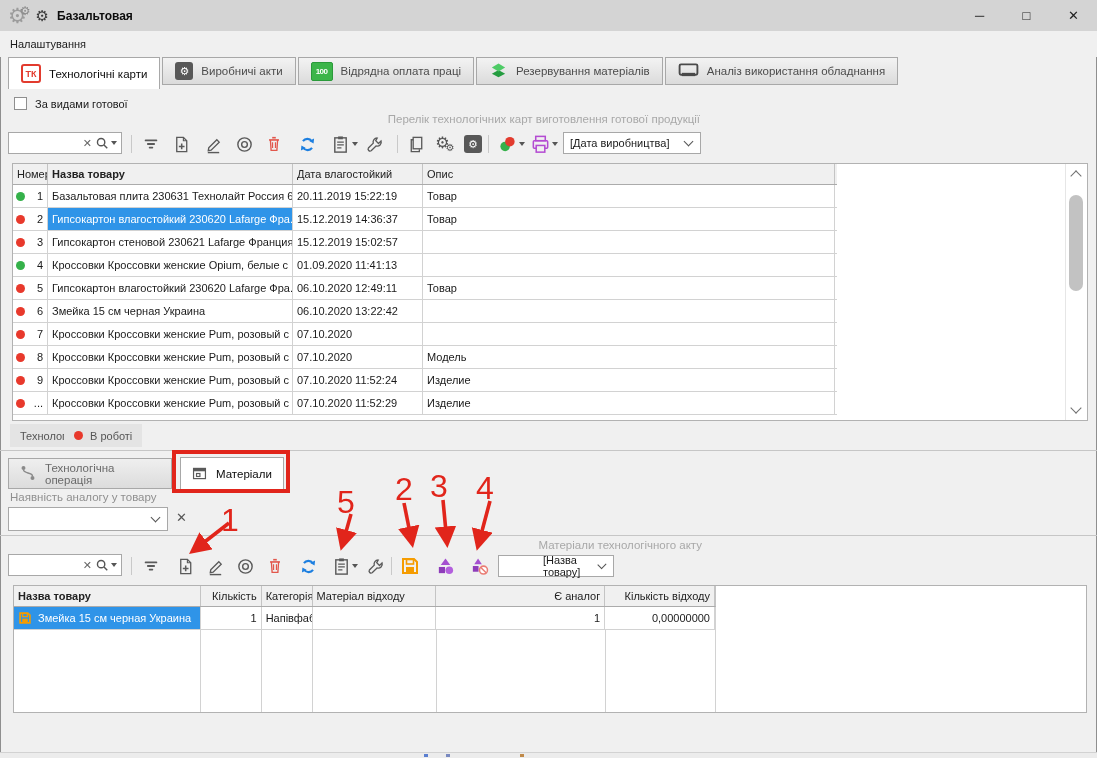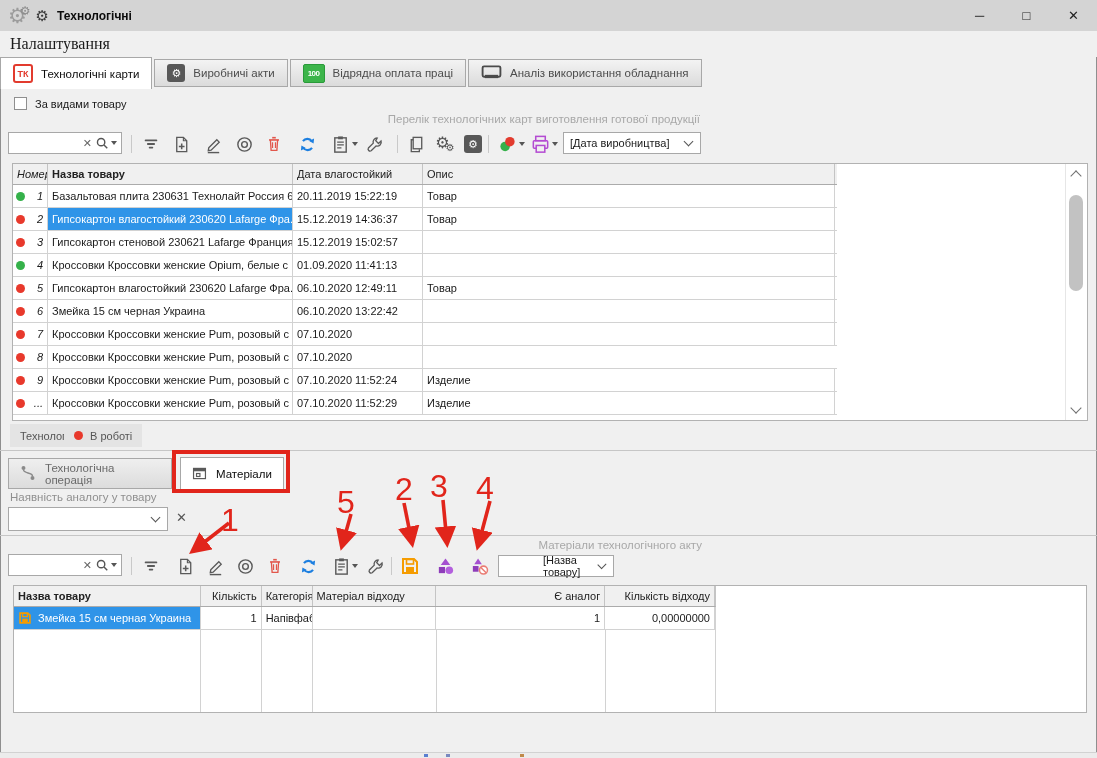--- a/index.html
+++ b/index.html
@@ -10,23 +10,23 @@
   .titlebar{position:absolute;left:0;top:0;width:100%;height:31px;background:#d4d4d4;display:flex;align-items:center;}
   .tb-left{display:flex;align-items:center;padding-left:8px;}
   .g1{font-size:21px;color:#9c9c9c;line-height:1;}
   .g2{font-size:12px;color:#8b8b8b;margin-left:-7px;margin-top:-10px;line-height:1;}
   .g3{font-size:15px;color:#3a3a3a;margin-left:5px;line-height:1;}
   .wtitle{font-weight:bold;font-size:12px;margin-left:8px;color:#0c0c0c;}
   .winbtns{margin-left:auto;display:flex;height:100%;}
   .winbtn{width:47px;display:flex;align-items:center;justify-content:center;font-size:13px;color:#222;cursor:default;}
   
   .menubar{position:absolute;top:31px;left:0;width:100%;height:26px;background:#f0f0f0;display:flex;align-items:center;}
-  .menu-item{padding:0 10px;font-size:16px;color:#1a1a1a;font-family:Liberation Serif, serif;}
-  
-  .tabstrip{position:absolute;top:57px;left:0;width:100%;height:32px;display:flex;align-items:center;box-sizing:border-box;}
+  .menu-item{padding:0 10px;font-size:11px;color:#1a1a1a;}
+  
+  .tabstrip{position:absolute;top:57px;left:0;width:100%;height:32px;display:flex;align-items:flex-start;padding-left:8px;box-sizing:border-box;}
   .tab{display:flex;align-items:center;gap:8px;height:28px;padding:0 12px;background:linear-gradient(#f3f3f3,#dbdbdb);
        border:1px solid #a8a8a8;margin-right:2px;color:#4c4c4c;font-size:11.5px;box-sizing:border-box;}
   .tab.active{background:#fff;height:32px;border-bottom:none;color:#0c0c0c;}
   .badge-tk{width:20px;height:19px;box-sizing:border-box;border:2px solid #e23b2e;border-radius:3px;background:#fff;
        color:#e23b2e;font-weight:bold;font-size:9px;display:flex;align-items:center;justify-content:center;}
   .badge-dark{width:18px;height:18px;border-radius:3px;background:#585858;color:#fff;font-size:11px;display:flex;align-items:center;justify-content:center;line-height:1;}
   .badge-100{width:20px;height:17px;border-radius:2px;background:#3cb54a;border:1px solid #2a9a3a;color:#fff;font-weight:bold;font-size:8px;display:flex;align-items:center;justify-content:center;letter-spacing:-0.5px;}
   
   .check-row{position:absolute;top:97px;left:14px;display:flex;align-items:center;gap:8px;}
   .checkbox{width:13px;height:13px;background:#fff;border:1px solid #8f8f8f;box-sizing:border-box;}
@@ -49,21 +49,21 @@
   
   .grid1{position:absolute;left:12px;top:163px;width:1076px;height:258px;background:#fff;border:1px solid #b2b2b2;box-sizing:border-box;}
   .grid2{position:absolute;left:13px;top:585px;width:1074px;height:128px;background:#fff;border:1px solid #b2b2b2;box-sizing:border-box;display:flex;flex-direction:column;}
   .hrow{display:flex;height:21px;background:#f0f0f0;border-bottom:1px solid #ababab;box-sizing:border-box;}
   .hc{box-sizing:border-box;border-right:1px solid #c4c4c4;padding:4px 4px 0 4px;color:#222;overflow:hidden;white-space:nowrap;}
   .hc.bold{font-weight:bold;}
   .hc.r{text-align:right;}
   .drow{display:flex;height:23px;border-bottom:1px solid #d2d2d2;box-sizing:border-box;}
   .dc{box-sizing:border-box;border-right:1px solid #d2d2d2;padding:5px 4px 0 4px;overflow:hidden;white-space:nowrap;}
   .dc.r{text-align:right;}
-  .w1{width:35px;font-style:italic;}.w2{width:245px;}.w3{width:130px;}.w4{width:412px;}
+  .w1{width:35px;}.w2{width:245px;}.w3{width:130px;}.w4{width:412px;}
   .v1{width:187px;}.v2{width:61px;}.v3{width:51px;}.v4{width:124px;}.v5{width:169px;}.v6{width:110px;}
   .c-num{display:flex;align-items:center;justify-content:space-between;padding:0 4px 0 3px;}
   .dot{width:9px;height:9px;border-radius:50%;flex:0 0 auto;}
   .dot[data-status="green"]{background:#35b14a;}
   .dot[data-status="red"]{background:#e8392c;}
   .sel{background:#2f94e8;color:#fff;}
   .fillrow{display:flex;flex:1;}
   .fc{box-sizing:border-box;border-right:1px solid #d2d2d2;height:100%;}
   .name-cell{display:flex;align-items:center;gap:6px;padding:0 4px;}
   
@@ -89,21 +89,21 @@
 </head>
 <body>
 
 <div class="window">
 
   <div class="titlebar">
     <div class="tb-left">
       <span class="g1">⚙</span>
       <span class="g2">⚙</span>
       <span class="g3">⚙</span>
-      <span class="wtitle">Технологічні</span>
+      <span class="wtitle">Базальтовая</span>
     </div>
     <div class="winbtns">
       <div class="winbtn">─</div>
       <div class="winbtn">□</div>
       <div class="winbtn">✕</div>
     </div>
   </div>
 
   <div class="menubar">
     <div class="menu-item">Налаштування</div>
@@ -114,35 +114,44 @@
       <span class="badge-tk">ТК</span>
       <span>Технологічні карти</span>
     </div>
     <div class="tab">
       <span class="badge-dark">⚙</span>
       <span>Виробничі акти</span>
     </div>
     <div class="tab">
       <span class="badge-100">100</span>
       <span>Відрядна оплата праці</span>
+    </div>
+    <div class="tab">
+      <span>
+        <svg width="19" height="19" viewBox="0 0 20 20">
+            <path d="M10 9.5 L17 13.3 L10 17 L3 13.3 Z" fill="#259c40"></path>
+            <path d="M10 2.5 L17 6.8 L10 11 L3 6.8 Z" fill="#4ecb66"></path>
+          </svg>
+      </span>
+      <span>Резервування матеріалів</span>
     </div>
     <div class="tab">
       <span>
         <svg width="21" height="15" viewBox="0 0 22 16">
             <rect x="1.5" y="1.5" width="19" height="11" rx="1.5" fill="none" stroke="#4a4a4a" stroke-width="2"></rect>
             <rect x="4" y="10.5" width="14" height="3.5" fill="#4a4a4a"></rect>
           </svg>
       </span>
       <span>Аналіз використання обладнання</span>
     </div>
   </div>
 
   <div class="check-row">
     <span class="checkbox"></span>
-    <span>За видами товару</span>
+    <span>За видами готової</span>
   </div>
 
   <div class="grey-caption" style="top:113px;right:397px;">Перелік технологічних карт виготовлення готової продукції</div>
 
   <div class="toolbar" style="top:130px;">
     <div class="searchbox">
       <span class="sb-space"></span>
       <span class="sb-x">✕</span>
       <span style="display:flex;align-items:center;">
         <svg width="14" height="14" viewBox="0 0 16 16" fill="none" stroke="#555" stroke-width="1.6">
@@ -315,20 +324,21 @@
         <div class="dc w3">07.10.2020</div>
         <div class="dc w4"></div>
       </div>
       <div class="drow">
         <div class="dc w1 c-num">
             <span class="dot" data-status="red"></span>
             <span>8</span>
           </div>
         <div class="dc w2">Кроссовки Кроссовки женские Pum, розовый с ...</div>
         <div class="dc w3">07.10.2020</div>
+        <div class="dc w4">Модель</div>
       </div>
       <div class="drow">
         <div class="dc w1 c-num">
             <span class="dot" data-status="red"></span>
             <span>9</span>
           </div>
         <div class="dc w2">Кроссовки Кроссовки женские Pum, розовый с ...</div>
         <div class="dc w3">07.10.2020 11:52:24</div>
         <div class="dc w4">Изделие</div>
       </div>

